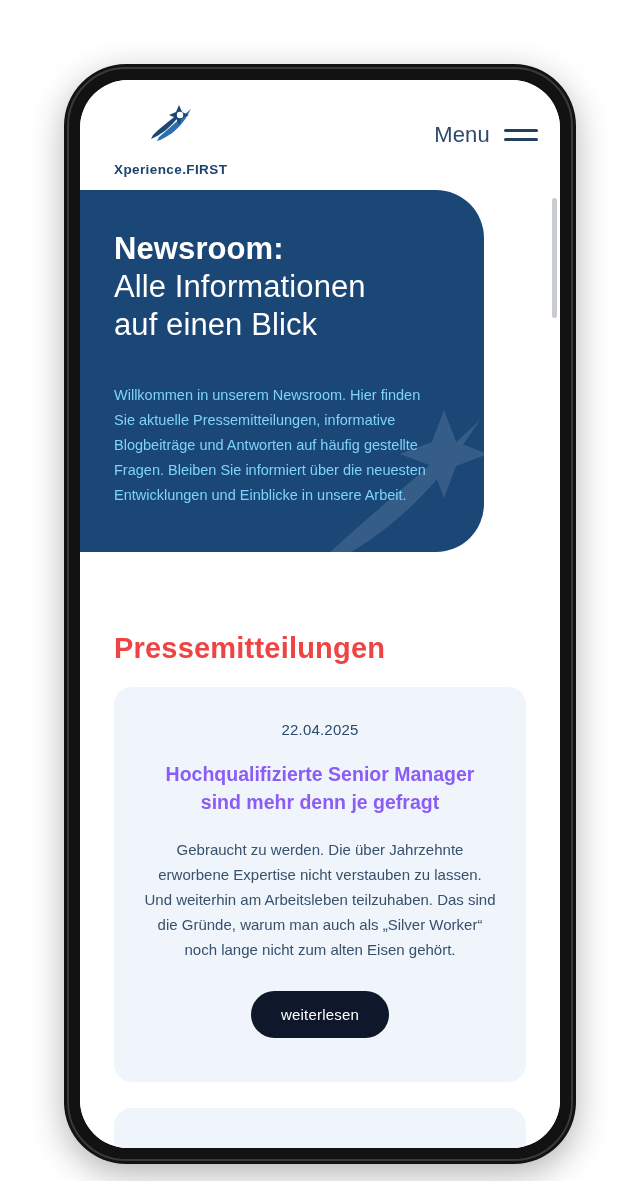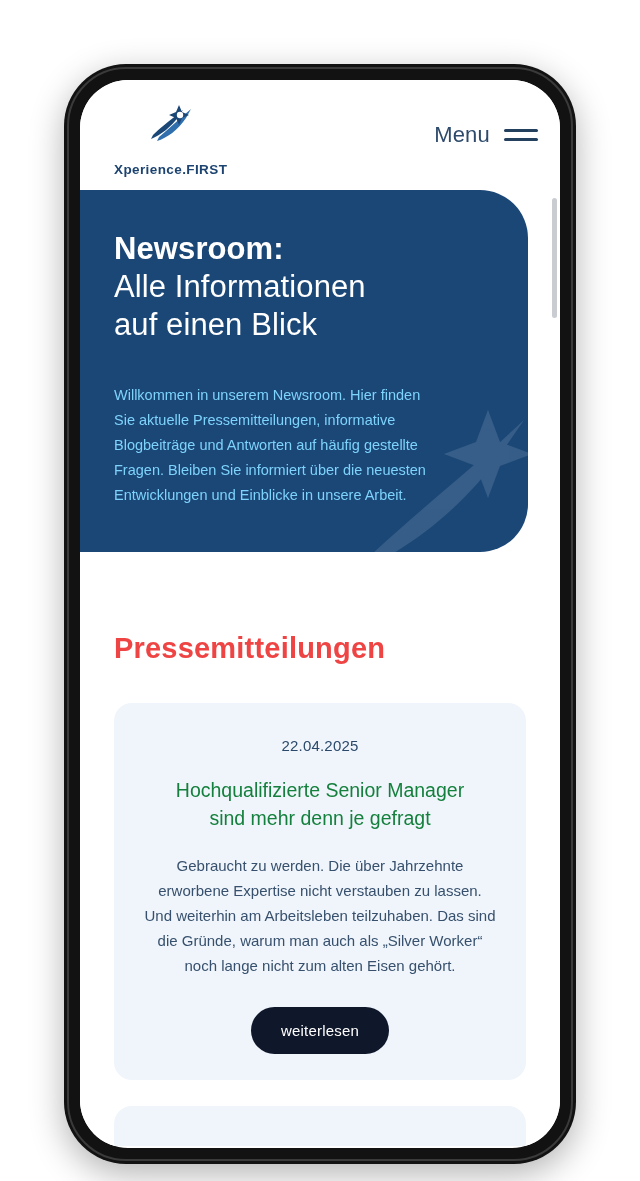--- a/index.html
+++ b/index.html
@@ -103,21 +103,21 @@
     width: 34px;
     height: 3px;
     border-radius: 2px;
     background: #24405f;
   }
 
   
   .hero {
     position: relative;
     margin: 0 0 0 0;
-    width: 448px;
+    width: 404px;
     background: #1b4777;
     border-radius: 0 48px 48px 0;
     padding: 40px 36px 44px 34px;
     overflow: hidden;
     color: #ffffff;
   }
   .hero-deco {
     position: absolute;
     right: -18px;
     bottom: -30px;
@@ -147,37 +147,37 @@
     padding: 80px 34px 0 34px;
     background: #ffffff;
   }
   .section-title {
     font-size: 29px;
     color: #ef4444;
     font-weight: 700;
     letter-spacing: 0.2px;
   }
   .card {
-    margin-top: 38px;
+    margin-top: 22px;
     background: #eff5fb;
     border-radius: 18px;
-    padding: 34px 30px 26px 30px;
+    padding: 34px 30px 44px 30px;
     text-align: center;
   }
   .card-date {
     font-size: 15px;
     color: #2b4a6b;
     letter-spacing: 0.2px;
   }
   .card-title {
     margin-top: 22px;
     font-size: 19.5px;
     line-height: 1.45;
-    font-weight: 400;
-    color: #15803d;
+    font-weight: 700;
+    color: #8b5cf6;
   }
   .card-text {
     margin-top: 20px;
     font-size: 15px;
     line-height: 1.68;
     color: #37506d;
   }
   .card-btn {
     display: inline-block;
     margin-top: 28px;

